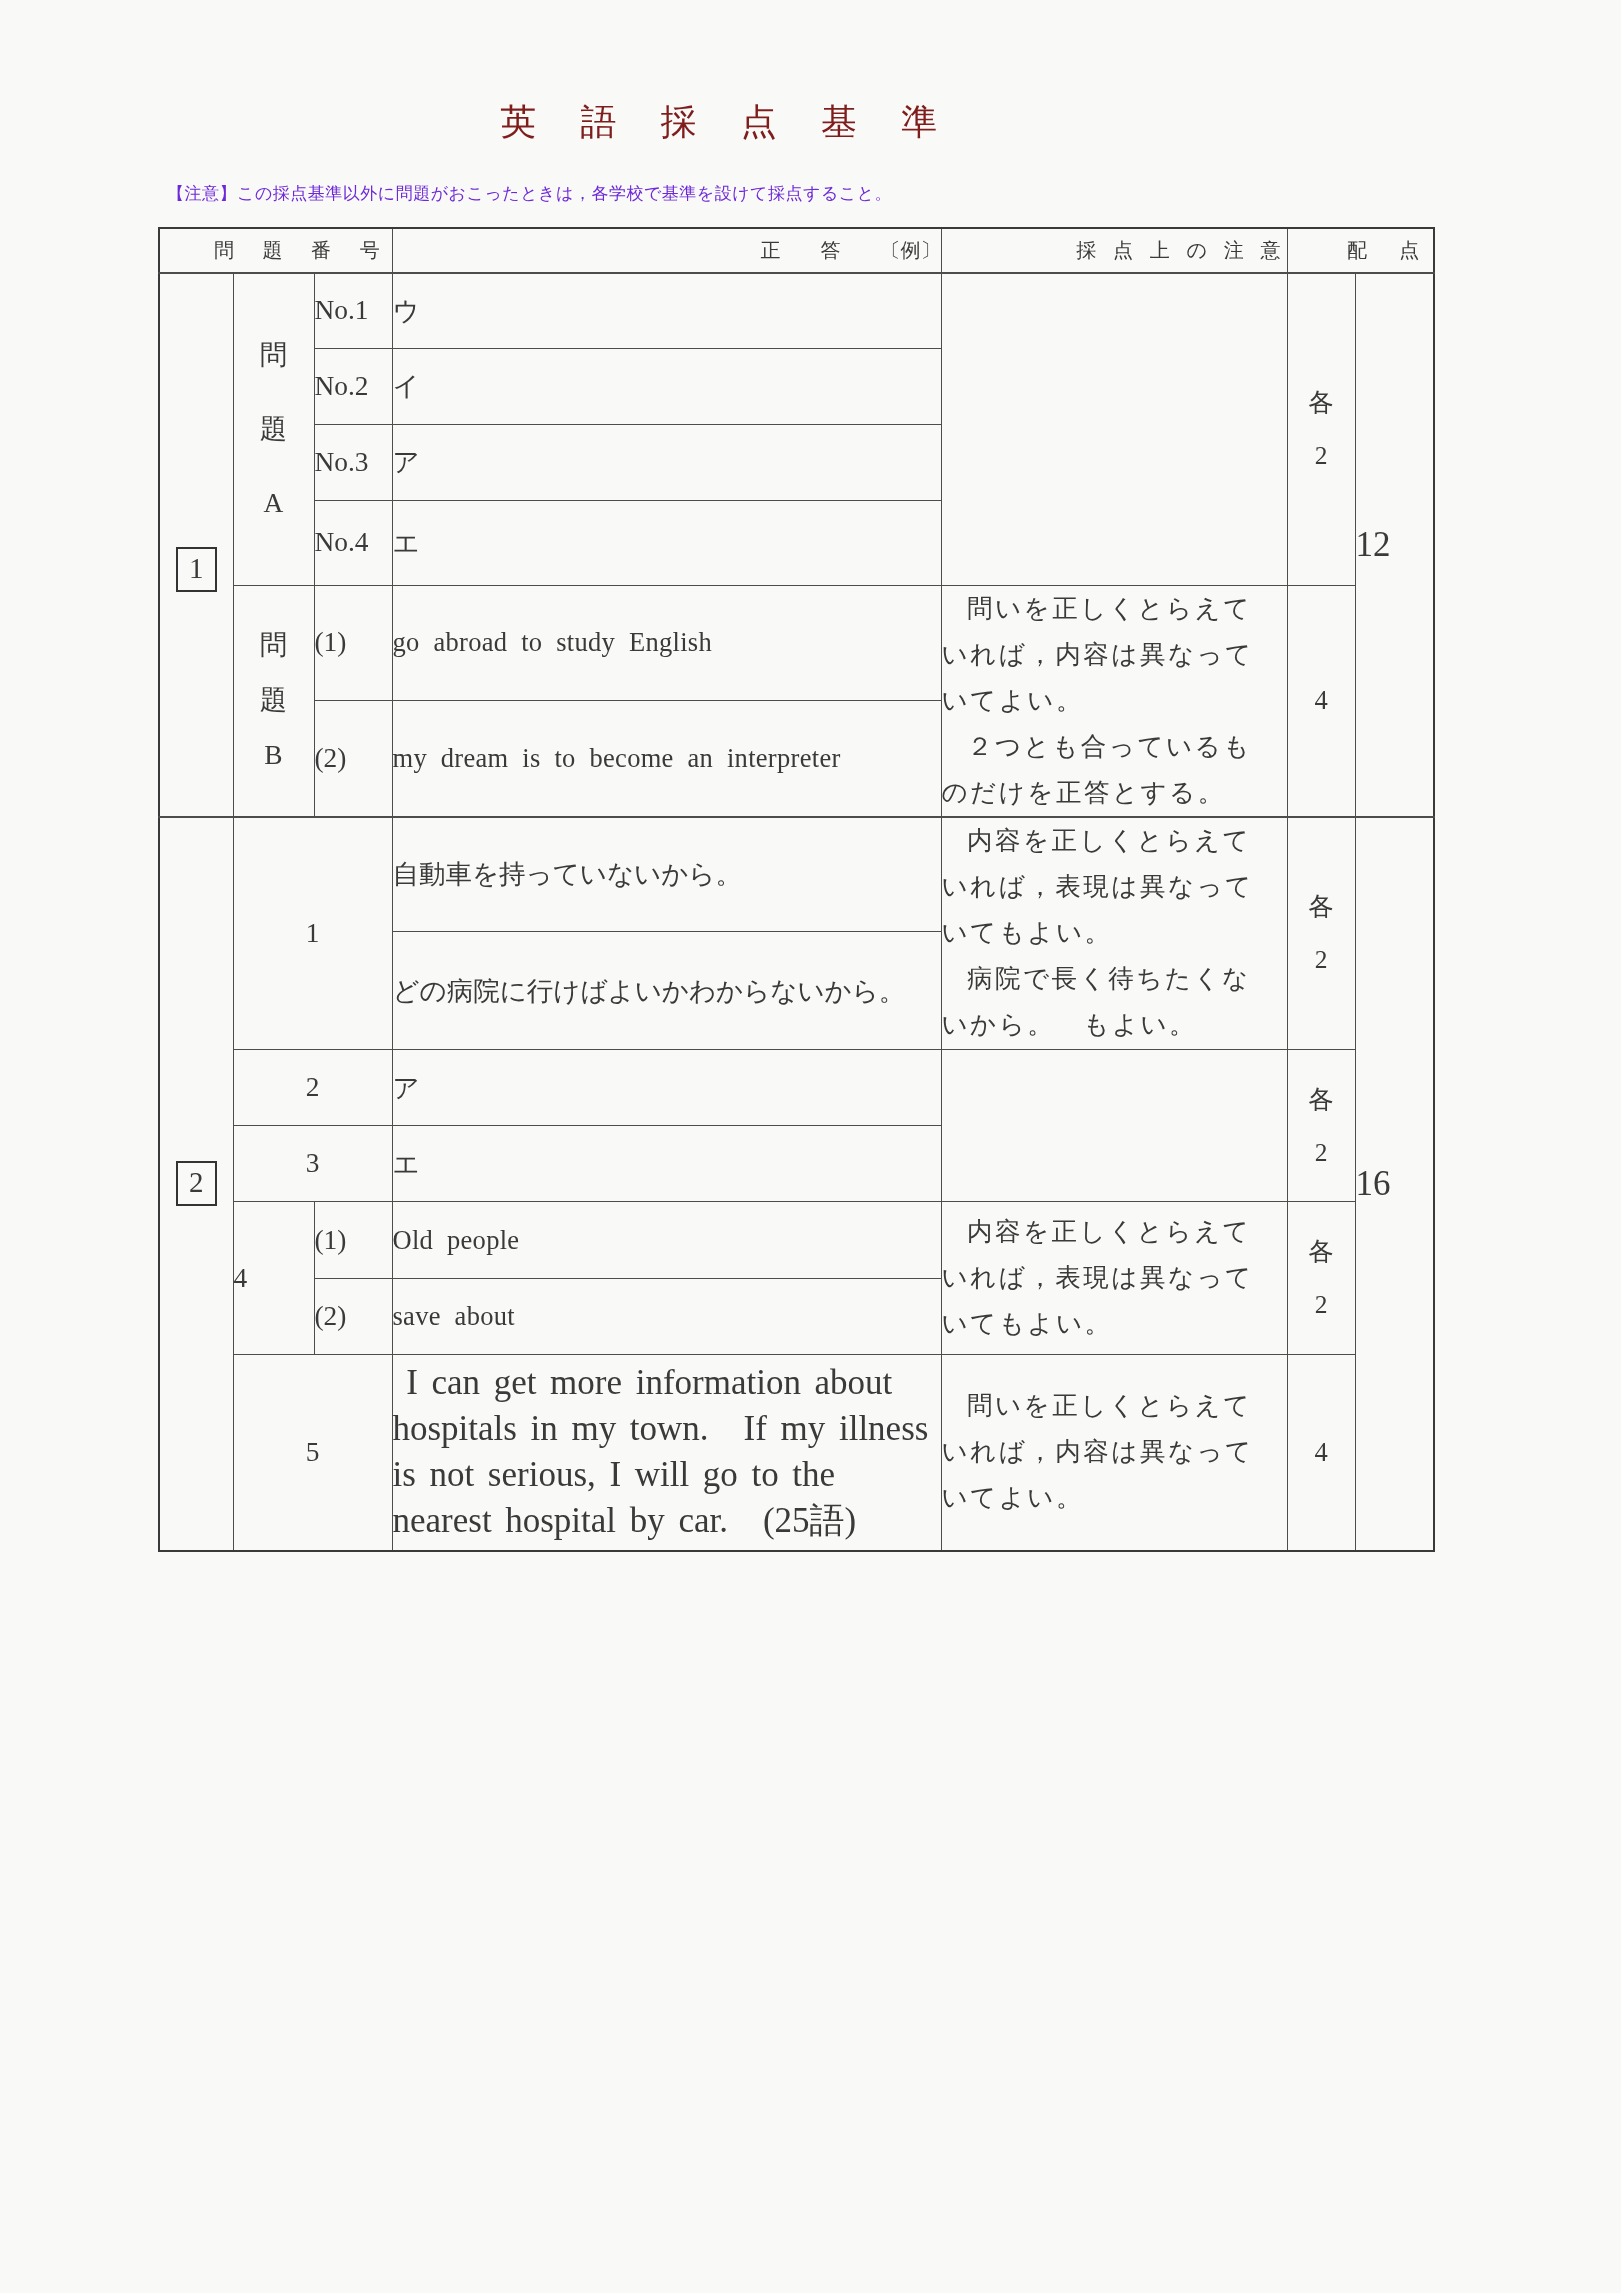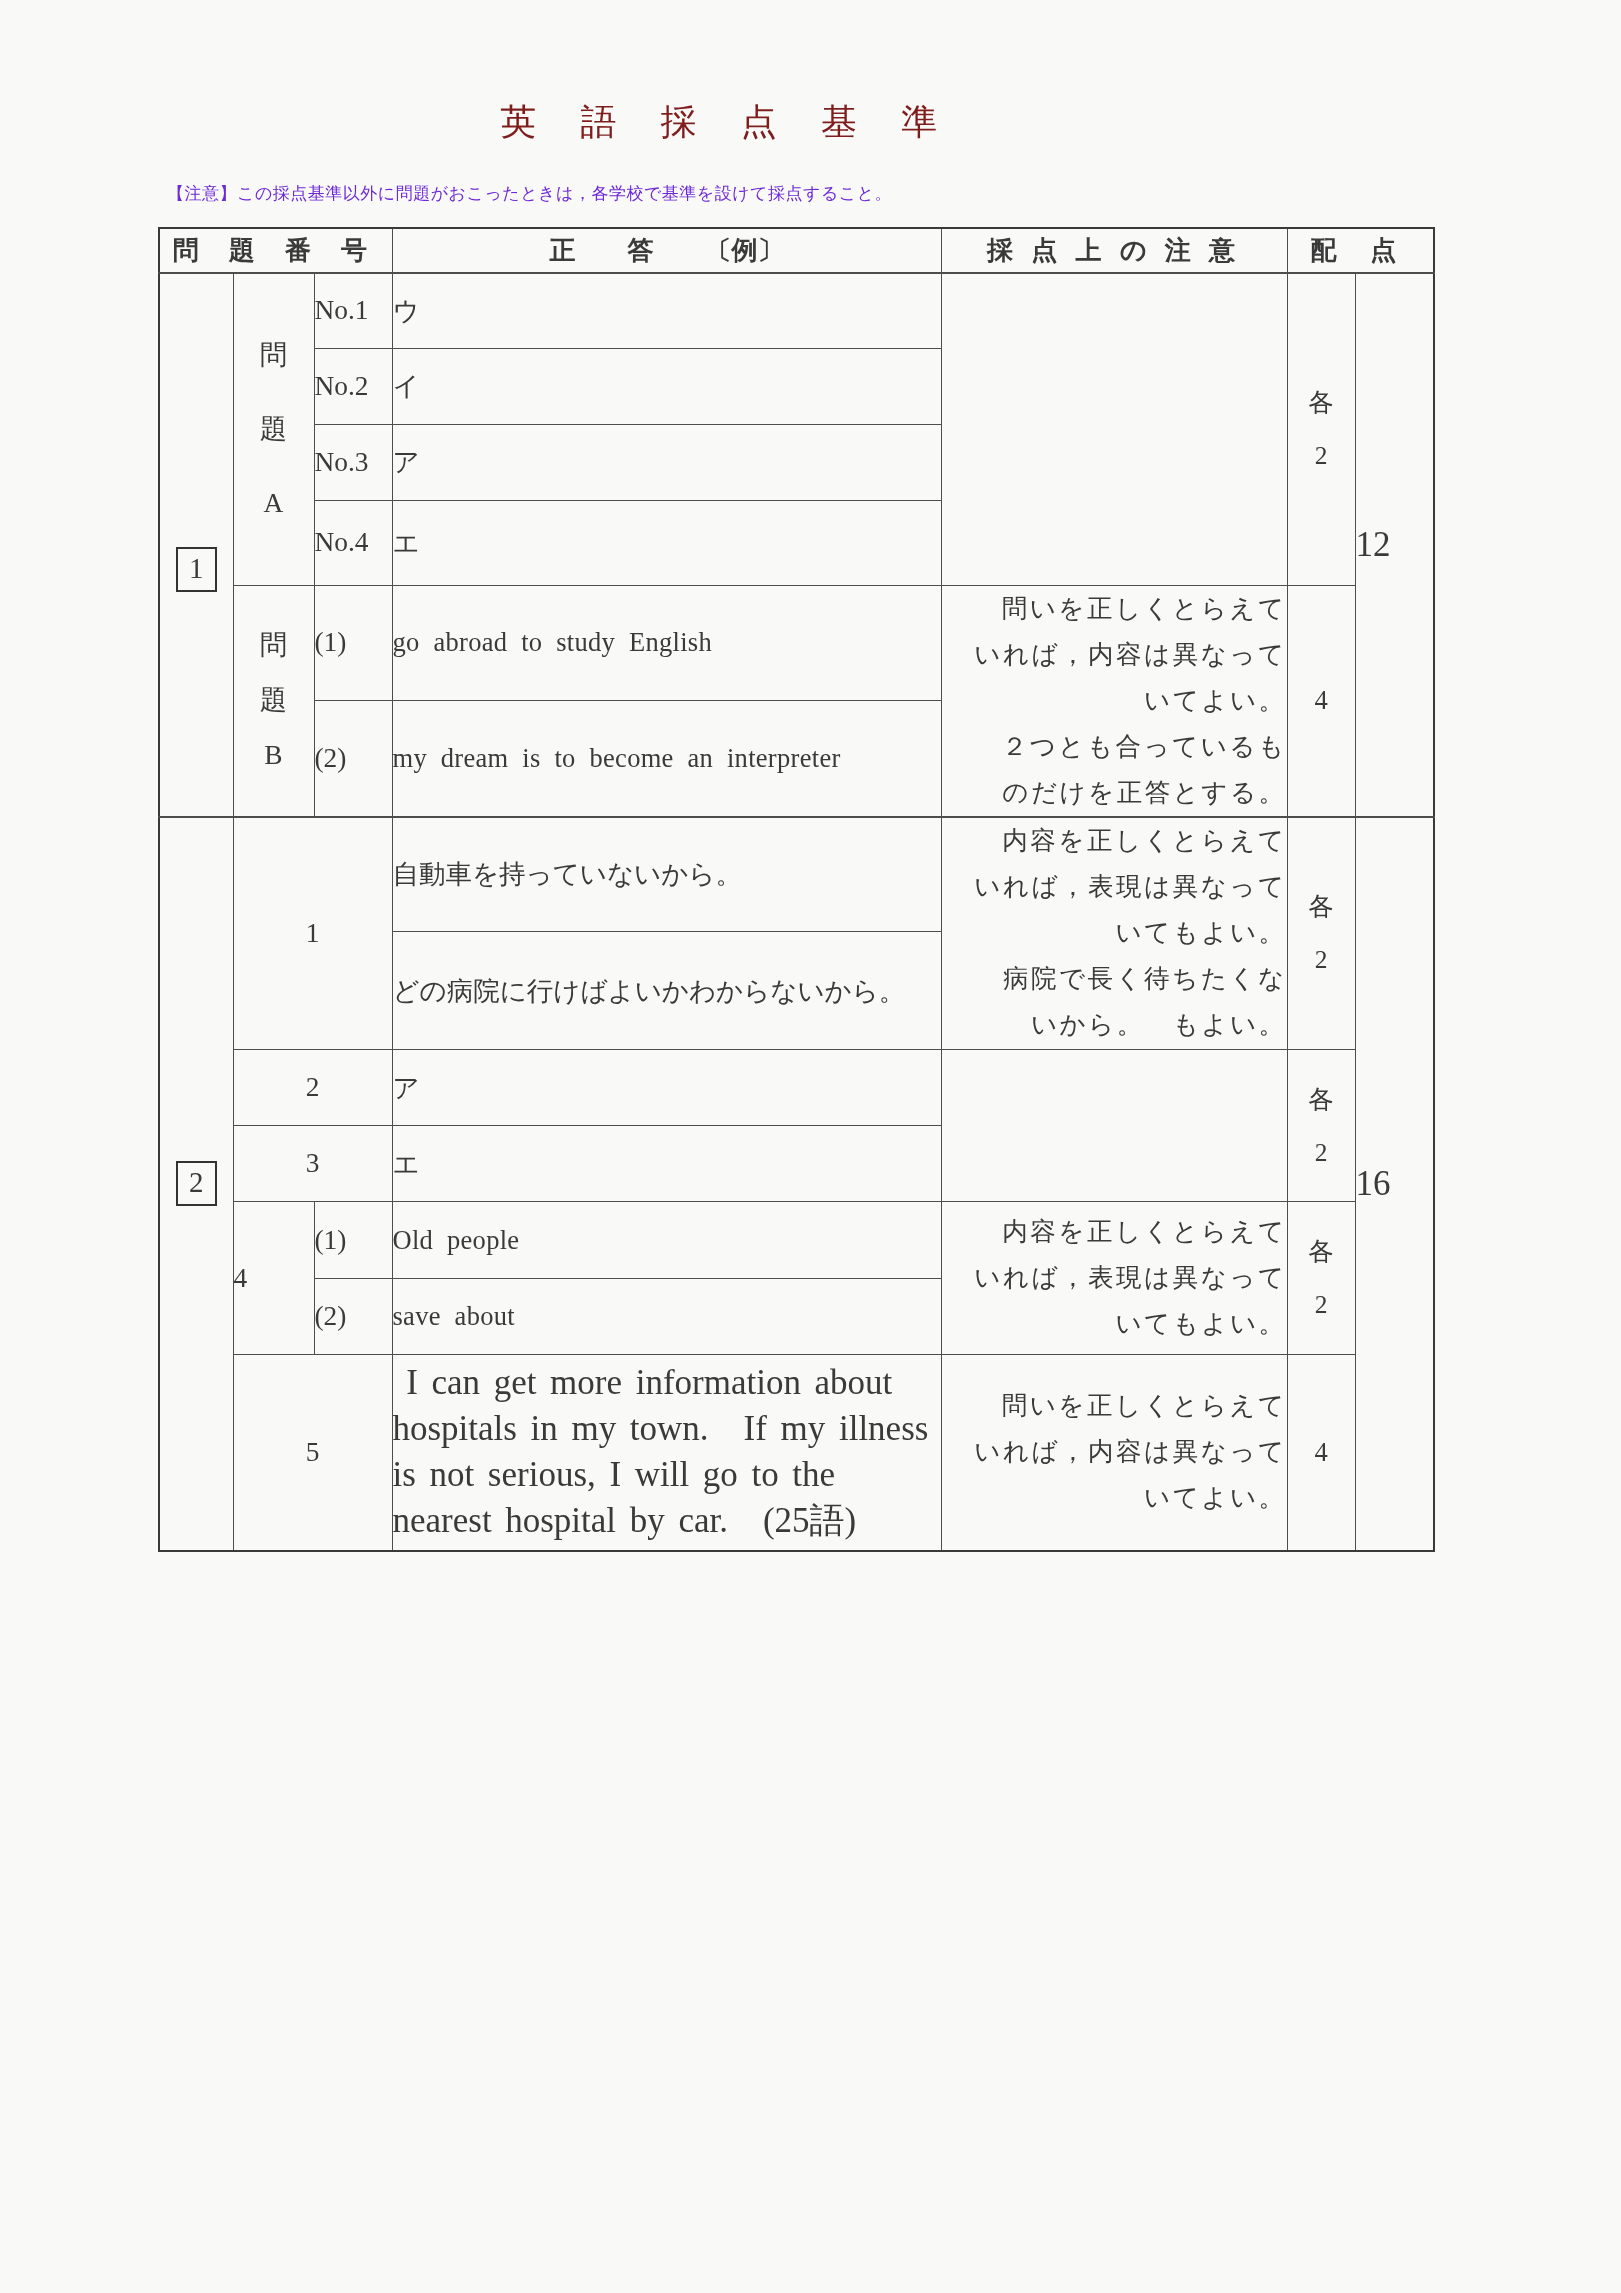--- a/index.html
+++ b/index.html
@@ -28,21 +28,21 @@
     color:#3a3a3a;
   }
   table.grading{border:2px solid #3a3a3a;}
   table.grading th,table.grading td{
     border:1px solid #4d4d4d;
     padding:0;vertical-align:middle;
     font-weight:normal;
   }
   table.grading th{
     border-bottom-width:2px;
-    font-size:26px;text-align:center;font-weight:bold;
+    font-size:20px;text-align:right;
   }
   tr.h48{height:45px}
   tr.h77{height:75px}
   tr.h78{height:76px}
   tr.h87{height:85px}
   tr.h115{height:113px}
   tr.h117{height:115px}
   tr.h120{height:118px}
   tr.h79{height:77px}
   tr.h200{height:196px}
@@ -73,21 +73,20 @@
     word-spacing:4.9px;
     text-indent:13.7px;
   }
   .note-cell{padding:9.8px 13.7px 9.8px 15.7px;}
   .note-cell p{
     margin:0;
     font-size:25.5px;line-height:46px;
     letter-spacing:2.5px;
     text-indent:1em;
     white-space:pre-line;
-    text-align:right;
   }
   .points-each{
     white-space:pre-line;text-align:center;
     font-size:25.5px;line-height:53px;
   }
   .points-single{text-align:center;font-size:26.5px;}
   .total-cell{text-align:left;font-size:35px;}
   .num-bc{text-align:center;font-size:27.4px;padding-right:78px;}
 </style>
 </head>

